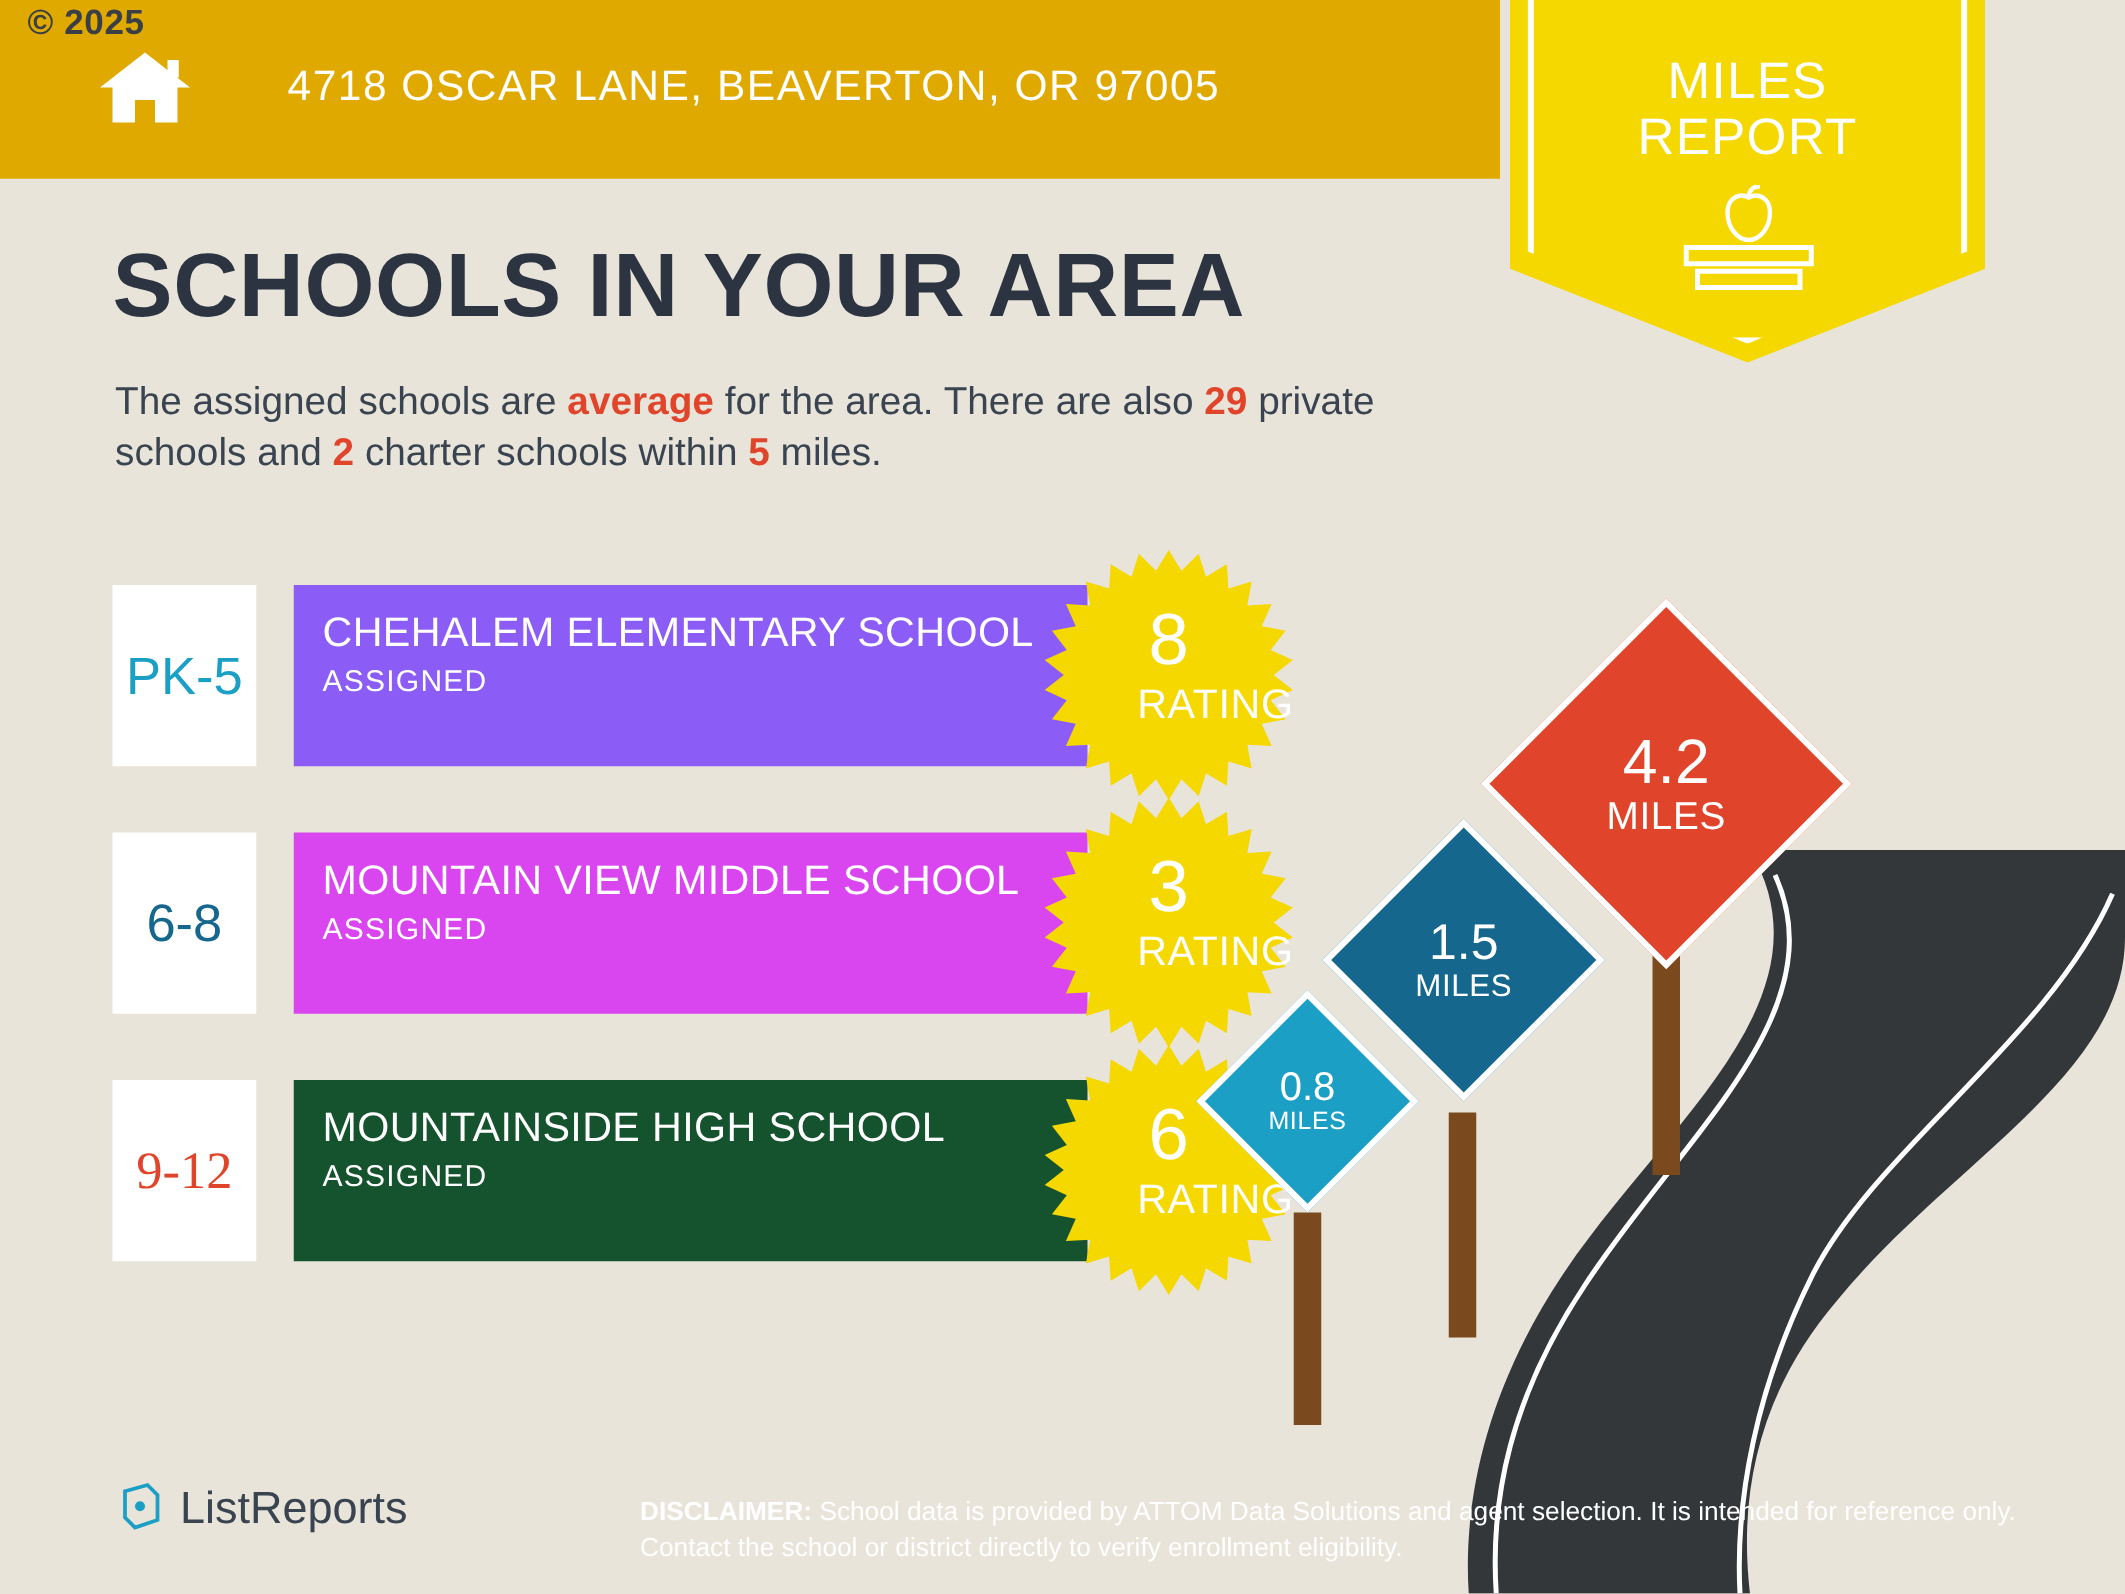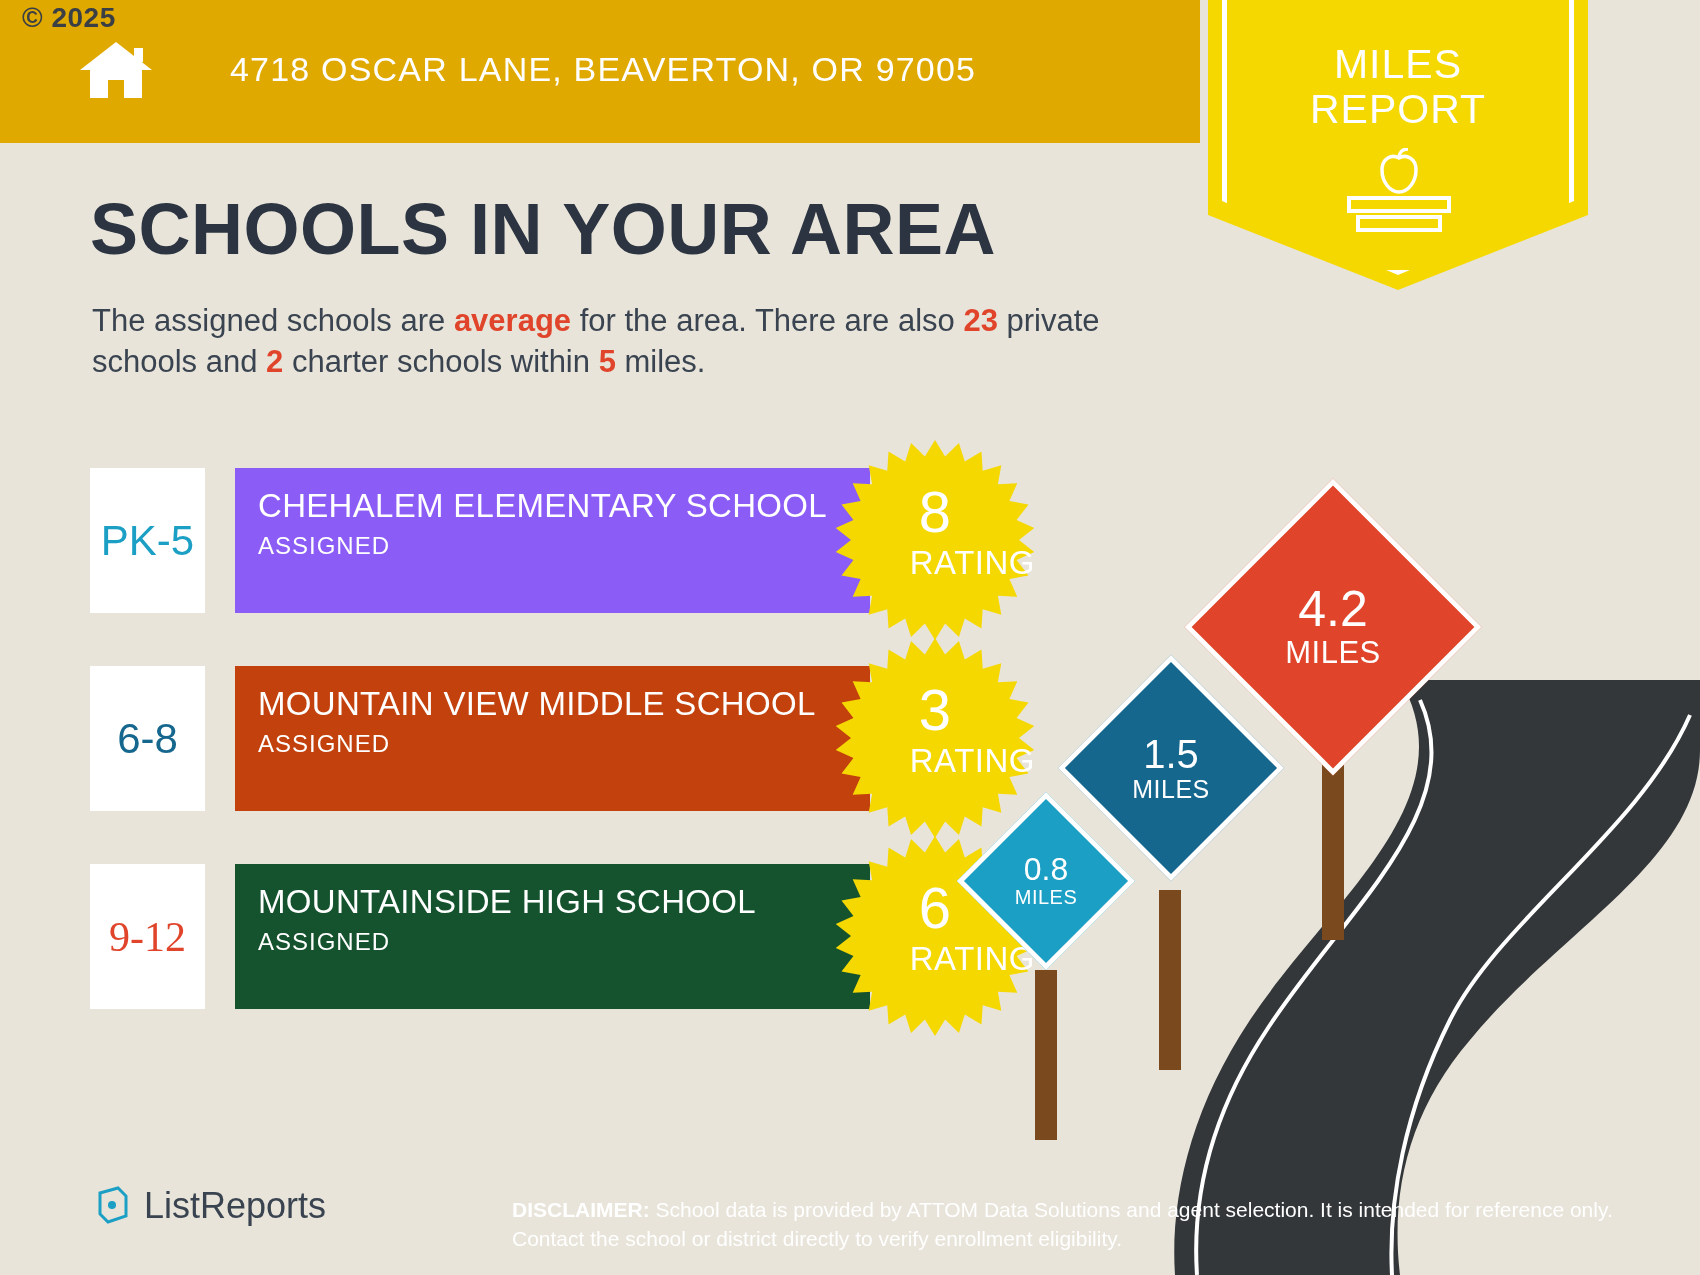--- a/index.html
+++ b/index.html
@@ -183,41 +183,41 @@
       <svg viewBox="0 0 106 40" width="106" height="40">
         <rect x="3" y="3" width="100" height="13" fill="none" stroke="#ffffff" stroke-width="4"></rect>
         <rect x="12" y="22" width="82" height="13" fill="none" stroke="#ffffff" stroke-width="4"></rect>
       </svg>
     </div>
   </div>
 
   <div id="headline">SCHOOLS IN YOUR AREA</div>
 
   <div id="subhead">
-    <span>The assigned schools are </span><b>average</b><span> for the area. There are also </span><b>23</b><span> private schools and </span><b>2</b><span> charter schools within </span><b>5</b><span> miles.</span>
+    <span>The assigned schools are </span><b>average</b><span> for the area. There are also </span><b>29</b><span> private schools and </span><b>2</b><span> charter schools within </span><b>5</b><span> miles.</span>
   </div>
 
   <div class="school-row" id="row-0" style="top:468px;">
     <div class="grade-box" id="grade-0" style="color: rgb(27, 159, 196);">PK-5</div>
     <div class="name-box" id="name-0" style="background: #8b5cf6;">
       <div class="school-name">CHEHALEM ELEMENTARY SCHOOL</div>
       <div class="assigned">ASSIGNED</div>
     </div>
     <div class="rating-burst">
       <svg viewBox="0 0 200 200" width="200" height="200" id="burst-0">
           <path d="M100.00 0.00 L110.13 16.61 L123.93 2.91 L129.79 21.46 L146.47 11.45 L147.72 30.87 L166.31 25.15 L162.87 44.30 L182.30 43.19 L174.38 60.96 L193.50 64.54 L181.56 79.90 L199.27 87.95 L184.00 100.00 L199.27 112.05 L181.56 120.10 L193.50 135.46 L174.38 139.04 L182.30 156.81 L162.87 155.70 L166.31 174.85 L147.72 169.13 L146.47 188.55 L129.79 178.54 L123.93 197.09 L110.13 183.39 L100.00 200.00 L89.87 183.39 L76.07 197.09 L70.21 178.54 L53.53 188.55 L52.28 169.13 L33.69 174.85 L37.13 155.70 L17.70 156.81 L25.62 139.04 L6.50 135.46 L18.44 120.10 L0.73 112.05 L16.00 100.00 L0.73 87.95 L18.44 79.90 L6.50 64.54 L25.62 60.96 L17.70 43.19 L37.13 44.30 L33.69 25.15 L52.28 30.87 L53.53 11.45 L70.21 21.46 L76.07 2.91 L89.87 16.61 Z" fill="#f5d800"></path>
         </svg>
       <div class="rating-num">8</div>
       <div class="rating-label">RATING</div>
     </div>
   </div>
 
   <div class="school-row" id="row-1" style="top:666px;">
     <div class="grade-box" id="grade-1" style="color: rgb(22, 103, 142);">6-8</div>
-    <div class="name-box" id="name-1" style="background: #c2410c;">
+    <div class="name-box" id="name-1" style="background: #d946ef;">
       <div class="school-name">MOUNTAIN VIEW MIDDLE SCHOOL</div>
       <div class="assigned">ASSIGNED</div>
     </div>
     <div class="rating-burst">
       <svg viewBox="0 0 200 200" width="200" height="200" id="burst-1">
           <path d="M100.00 0.00 L110.13 16.61 L123.93 2.91 L129.79 21.46 L146.47 11.45 L147.72 30.87 L166.31 25.15 L162.87 44.30 L182.30 43.19 L174.38 60.96 L193.50 64.54 L181.56 79.90 L199.27 87.95 L184.00 100.00 L199.27 112.05 L181.56 120.10 L193.50 135.46 L174.38 139.04 L182.30 156.81 L162.87 155.70 L166.31 174.85 L147.72 169.13 L146.47 188.55 L129.79 178.54 L123.93 197.09 L110.13 183.39 L100.00 200.00 L89.87 183.39 L76.07 197.09 L70.21 178.54 L53.53 188.55 L52.28 169.13 L33.69 174.85 L37.13 155.70 L17.70 156.81 L25.62 139.04 L6.50 135.46 L18.44 120.10 L0.73 112.05 L16.00 100.00 L0.73 87.95 L18.44 79.90 L6.50 64.54 L25.62 60.96 L17.70 43.19 L37.13 44.30 L33.69 25.15 L52.28 30.87 L53.53 11.45 L70.21 21.46 L76.07 2.91 L89.87 16.61 Z" fill="#f5d800"></path>
         </svg>
       <div class="rating-num">3</div>
       <div class="rating-label">RATING</div>
     </div>

